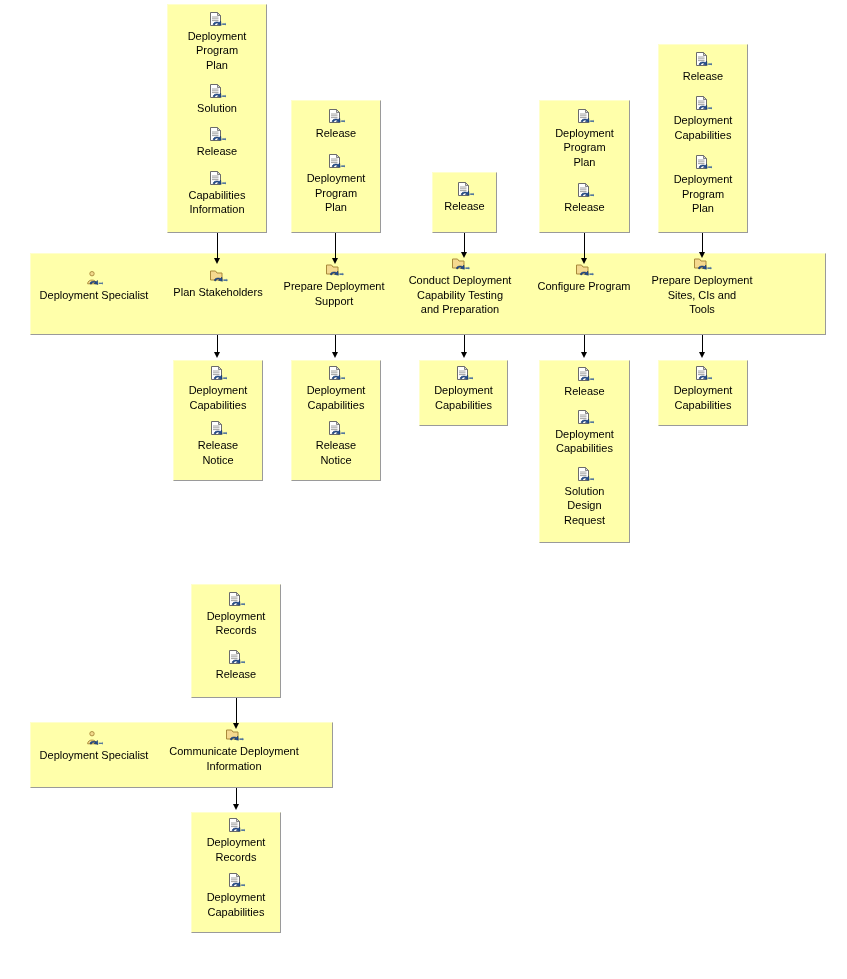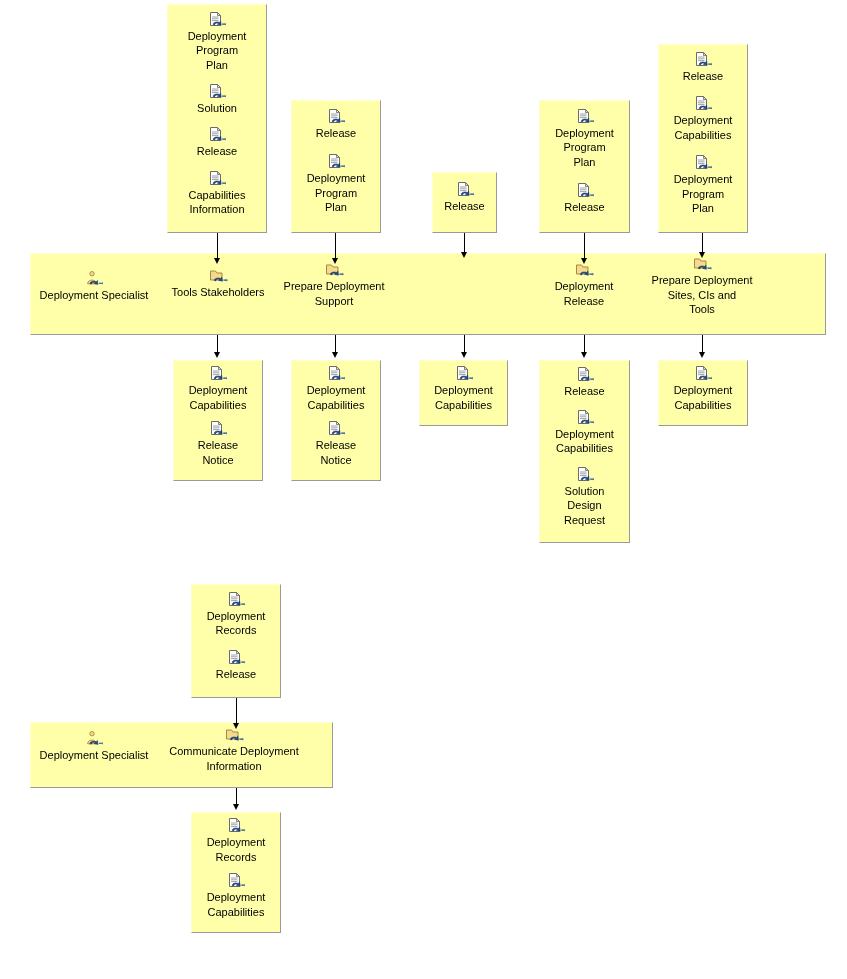--- a/index.html
+++ b/index.html
@@ -570,42 +570,54 @@
       <div class="lane-label">Deployment Specialist</div>
     </div>
     <div class="lane-cell" style="left: 170px; top: 268px; width: 96px;">
       <span class="icon">
     <svg width="20" height="16" viewBox="0 0 20 16">
       <path d="M1.5 3.0 L6.5 3.0 L8.0 5.0 L13.0 5.0 L13.0 12.0 L1.5 12.0 Z" fill="#f5d98f" stroke="#a8893a" stroke-width="1" stroke-linejoin="round"></path>
       <path d="M5.4 12.6 C5.4 9.9 9.8 9.6 11.4 10.6 L12.8 9.2 L13.4 13.2 L9.6 12.3 L10.8 11.3 C9.6 10.8 6.8 11.0 6.8 12.9 Z" fill="#1f4e99" stroke="#12305e" stroke-width="0.6" stroke-linejoin="round"></path>
       <path d="M14.4 11.6 L17.8 11.6 L17.8 10.4 L18.6 12.2 L17.8 13.8 L17.8 12.7 L14.4 12.7 Z" fill="#1f4e99"></path>
     </svg>
   </span>
-      <div class="lane-label">Tools Stakeholders</div>
+      <div class="lane-label">Plan Stakeholders</div>
     </div>
     <div class="lane-cell" style="left: 282px; top: 262px; width: 104px;">
       <span class="icon">
     <svg width="20" height="16" viewBox="0 0 20 16">
       <path d="M1.5 3.0 L6.5 3.0 L8.0 5.0 L13.0 5.0 L13.0 12.0 L1.5 12.0 Z" fill="#f5d98f" stroke="#a8893a" stroke-width="1" stroke-linejoin="round"></path>
       <path d="M5.4 12.6 C5.4 9.9 9.8 9.6 11.4 10.6 L12.8 9.2 L13.4 13.2 L9.6 12.3 L10.8 11.3 C9.6 10.8 6.8 11.0 6.8 12.9 Z" fill="#1f4e99" stroke="#12305e" stroke-width="0.6" stroke-linejoin="round"></path>
       <path d="M14.4 11.6 L17.8 11.6 L17.8 10.4 L18.6 12.2 L17.8 13.8 L17.8 12.7 L14.4 12.7 Z" fill="#1f4e99"></path>
     </svg>
   </span>
       <div class="lane-label">Prepare Deployment
 Support</div>
     </div>
-    <div class="lane-cell" style="left: 534px; top: 262px; width: 100px;">
+    <div class="lane-cell" style="left: 404px; top: 256px; width: 112px;">
       <span class="icon">
     <svg width="20" height="16" viewBox="0 0 20 16">
       <path d="M1.5 3.0 L6.5 3.0 L8.0 5.0 L13.0 5.0 L13.0 12.0 L1.5 12.0 Z" fill="#f5d98f" stroke="#a8893a" stroke-width="1" stroke-linejoin="round"></path>
       <path d="M5.4 12.6 C5.4 9.9 9.8 9.6 11.4 10.6 L12.8 9.2 L13.4 13.2 L9.6 12.3 L10.8 11.3 C9.6 10.8 6.8 11.0 6.8 12.9 Z" fill="#1f4e99" stroke="#12305e" stroke-width="0.6" stroke-linejoin="round"></path>
       <path d="M14.4 11.6 L17.8 11.6 L17.8 10.4 L18.6 12.2 L17.8 13.8 L17.8 12.7 L14.4 12.7 Z" fill="#1f4e99"></path>
     </svg>
   </span>
-      <div class="lane-label">Deployment Release</div>
+      <div class="lane-label">Conduct Deployment
+Capability Testing
+and Preparation</div>
+    </div>
+    <div class="lane-cell" style="left: 534px; top: 262px; width: 100px;">
+      <span class="icon">
+    <svg width="20" height="16" viewBox="0 0 20 16">
+      <path d="M1.5 3.0 L6.5 3.0 L8.0 5.0 L13.0 5.0 L13.0 12.0 L1.5 12.0 Z" fill="#f5d98f" stroke="#a8893a" stroke-width="1" stroke-linejoin="round"></path>
+      <path d="M5.4 12.6 C5.4 9.9 9.8 9.6 11.4 10.6 L12.8 9.2 L13.4 13.2 L9.6 12.3 L10.8 11.3 C9.6 10.8 6.8 11.0 6.8 12.9 Z" fill="#1f4e99" stroke="#12305e" stroke-width="0.6" stroke-linejoin="round"></path>
+      <path d="M14.4 11.6 L17.8 11.6 L17.8 10.4 L18.6 12.2 L17.8 13.8 L17.8 12.7 L14.4 12.7 Z" fill="#1f4e99"></path>
+    </svg>
+  </span>
+      <div class="lane-label">Configure Program</div>
     </div>
     <div class="lane-cell" style="left: 646px; top: 256px; width: 112px;">
       <span class="icon">
     <svg width="20" height="16" viewBox="0 0 20 16">
       <path d="M1.5 3.0 L6.5 3.0 L8.0 5.0 L13.0 5.0 L13.0 12.0 L1.5 12.0 Z" fill="#f5d98f" stroke="#a8893a" stroke-width="1" stroke-linejoin="round"></path>
       <path d="M5.4 12.6 C5.4 9.9 9.8 9.6 11.4 10.6 L12.8 9.2 L13.4 13.2 L9.6 12.3 L10.8 11.3 C9.6 10.8 6.8 11.0 6.8 12.9 Z" fill="#1f4e99" stroke="#12305e" stroke-width="0.6" stroke-linejoin="round"></path>
       <path d="M14.4 11.6 L17.8 11.6 L17.8 10.4 L18.6 12.2 L17.8 13.8 L17.8 12.7 L14.4 12.7 Z" fill="#1f4e99"></path>
     </svg>
   </span>
       <div class="lane-label">Prepare Deployment

